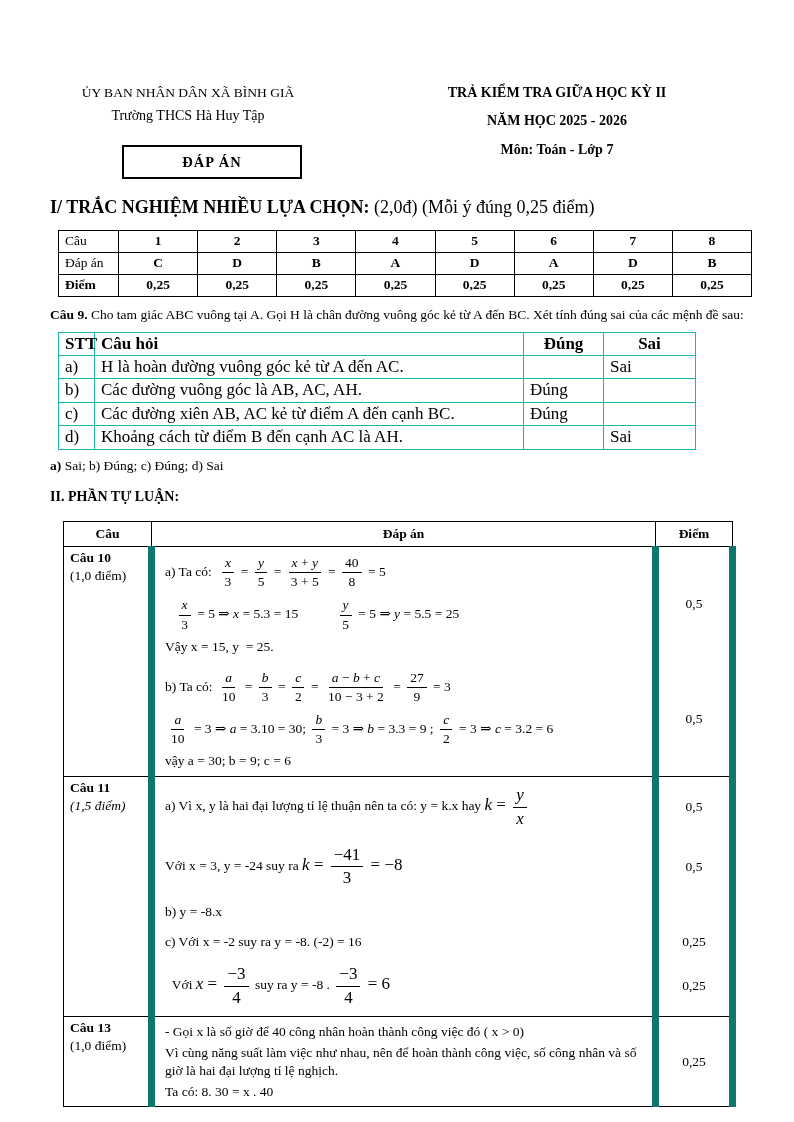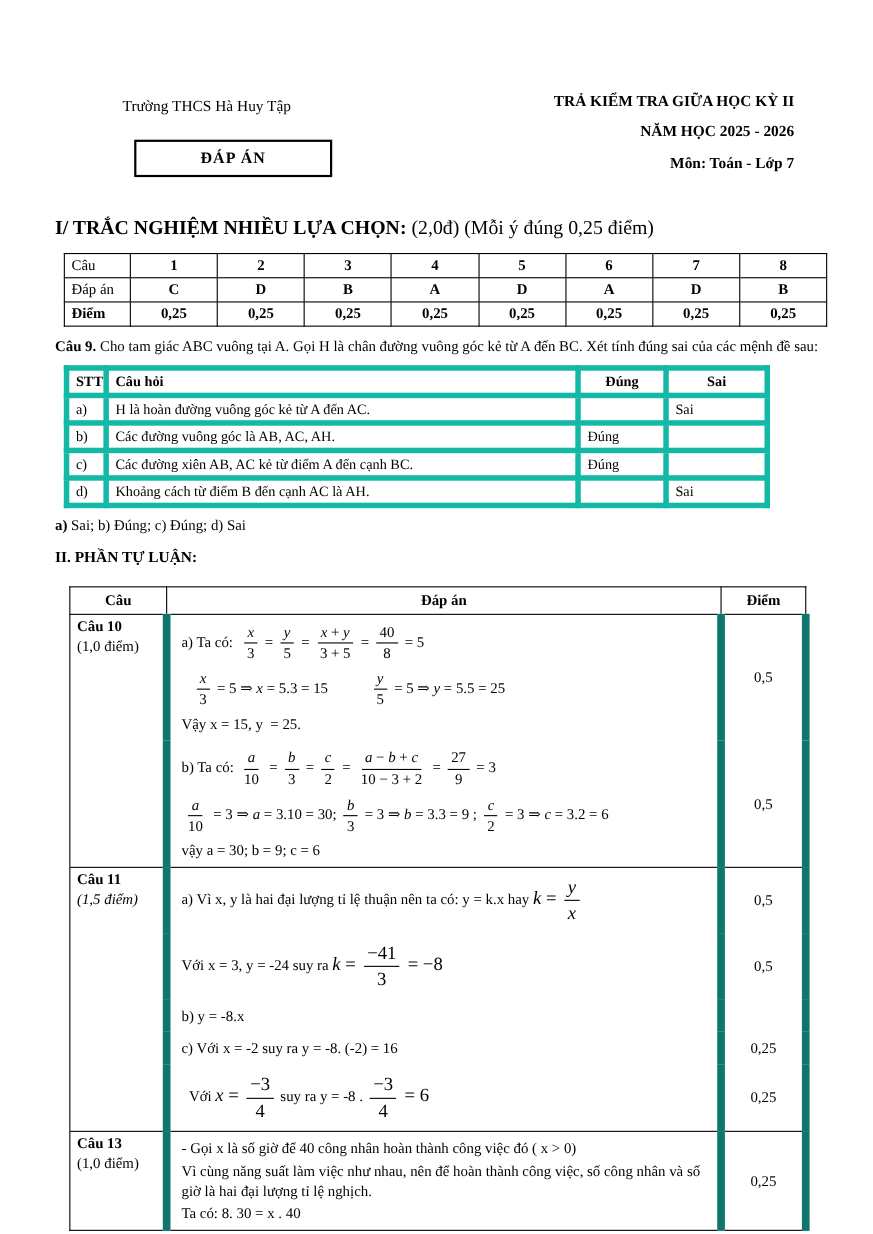--- a/index.html
+++ b/index.html
@@ -12,37 +12,37 @@
   .b{font-weight:bold;}
   .it{font-style:italic;}
 
   
   .header{position:relative;height:112px;}
   .h-left{position:absolute;left:10px;top:0;width:256px;text-align:center;}
   .h-left .org{font-size:13.5px;}
   .h-left .school{font-weight:normal;margin-top:5px;font-size:14px;}
   .dapan-box{width:176px;height:30px;border:2px solid #000;margin:20px 0 0 62px;
     display:flex;align-items:center;justify-content:center;font-weight:bold;font-size:14.5px;letter-spacing:1px;}
-  .h-right{position:absolute;left:342px;top:0;width:330px;text-align:right;font-weight:bold;}
+  .h-right{position:absolute;left:342px;top:0;width:330px;text-align:center;font-weight:bold;}
   .h-right div{margin-bottom:10px;font-size:14px;}
 
   
   .sec-head{margin:0;font-size:18px;}
   .sec-head .rest{font-weight:normal;}
 
   
   table{border-collapse:collapse;}
   .mc{table-layout:fixed;width:694px;margin:10px 0 0 8px;}
   .mc td{border:1px solid #000;height:21px;padding:0 2px;font-size:13.5px;}
   .mc td.lab{text-align:left;padding-left:6px;}
   .mc td.val{text-align:center;font-weight:bold;}
 
   
   .tf{table-layout:fixed;width:637px;margin:8px 0 0 8px;}
-  .tf th,.tf td{border:5px solid #14b8a6;height:20px;padding:0 6px;font-size:13px;text-align:left;}
+  .tf th,.tf td{border:1px solid #14b8a6;height:20px;padding:0 6px;font-size:17px;text-align:left;}
   .tf th{font-weight:bold;}
   .tf th.c{text-align:center;}
 
   .cau9{margin:9px 4px 0 0;text-align:justify;}
   .summary{margin:7px 0 0 0;}
   .essay-title{margin:13px 0 0 0;font-size:14px;}
 
   
   .essay{table-layout:fixed;width:669px;margin:15px 0 0 13px;border:1px solid #000;}
   .essay th{border:1px solid #000;height:22px;font-weight:bold;text-align:center;font-size:13.5px;}
@@ -64,20 +64,21 @@
   .frac .den{padding:1px 3px 0 3px;display:block;}
   .gap{display:inline-block;width:38px;}
 </style>
 </head>
 <body>
 
 <div class="page">
 
   <div class="header">
     <div class="h-left">
+      <div class="org">ỦY BAN NHÂN DÂN XÃ BÌNH GIÃ</div>
       <div class="school">Trường THCS Hà Huy Tập</div>
       <div class="dapan-box">
         <span>ĐÁP ÁN</span>
       </div>
     </div>
     <div class="h-right">
       <div>TRẢ KIỂM TRA GIỮA HỌC KỲ II</div>
       <div>NĂM HỌC 2025 - 2026</div>
       <div>Môn: Toán - Lớp 7</div>
     </div>

